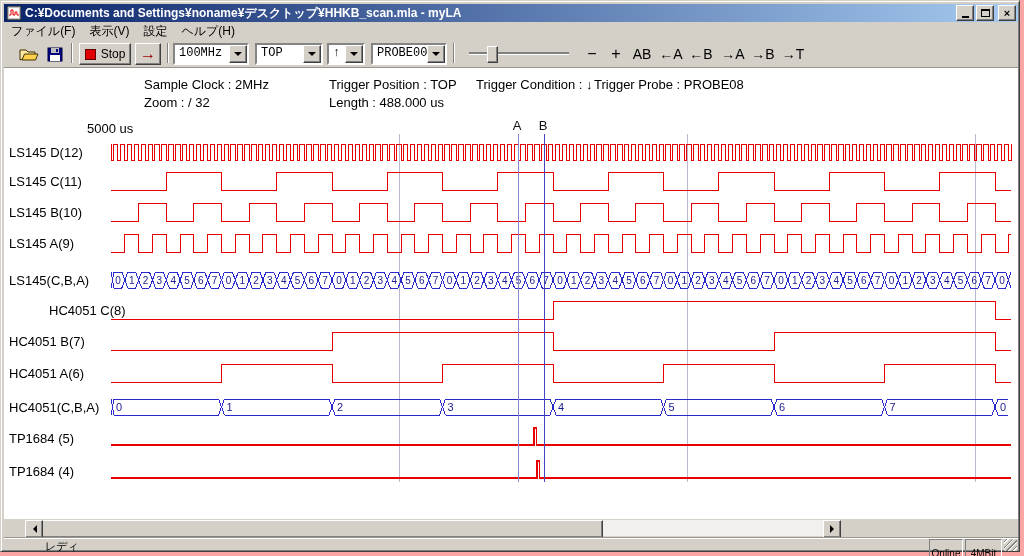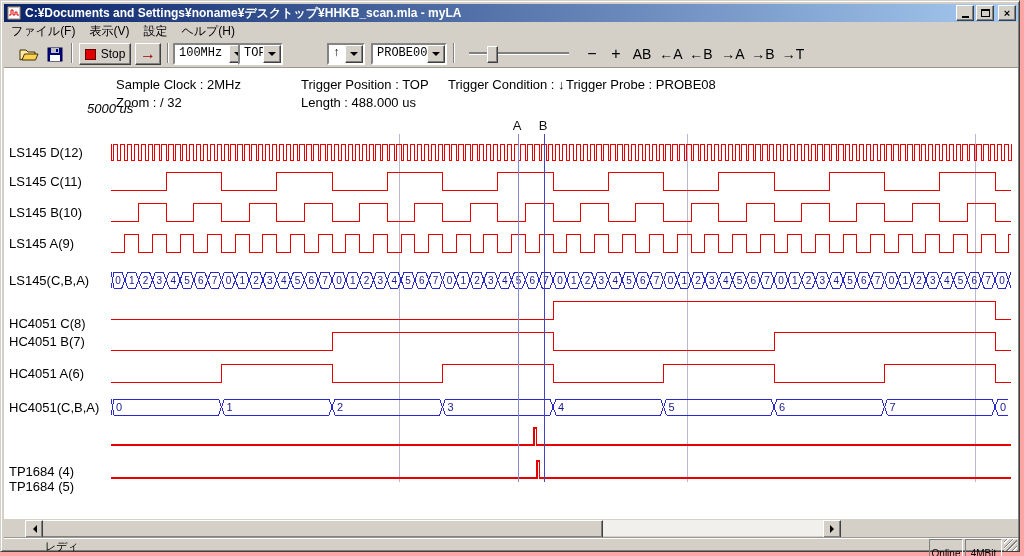--- a/index.html
+++ b/index.html
@@ -33,22 +33,22 @@
   .combo-value{flex:1;font-size:12px;padding:1px 0 0 4px;white-space:nowrap;overflow:hidden;font-family:Liberation Mono, monospace;}
   .combo-btn{width:16px;background:#d4d0c8;border:1px solid;border-color:#fff #404040 #404040 #fff;
     box-shadow:inset -1px -1px 0 #808080;display:flex;align-items:center;justify-content:center;}
   .caret-down{width:0;height:0;border:4px solid transparent;border-top:4px solid #000;margin-top:4px;}
   .slider{}
   .slider-track{position:absolute;left:6px;top:9px;width:100px;height:2px;background:#808080;box-shadow:0 1px 0 #fff;}
   .slider-thumb{position:absolute;left:24px;top:3px;width:9px;height:15px;background:#d4d0c8;
     border:1px solid;border-color:#fff #404040 #404040 #fff;box-shadow:inset -1px -1px 0 #808080;}
   
   .client{position:absolute;left:3px;top:67px;width:1014px;height:451px;background:#ffffff;}
-  .info-text{position:absolute;font-size:13px;color:#000;white-space:nowrap;z-index:5;}
-  .time-label{position:absolute;left:86px;top:100px;font-size:13px;color:#000;z-index:5;font-style:italic;}
+  .info-text{position:absolute;font-size:13px;color:#000;white-space:nowrap;z-index:5;margin-left:28px;}
+  .time-label{position:absolute;left:86px;top:120px;font-size:13px;color:#000;z-index:5;}
   .ch-label{position:absolute;left:8px;font-size:13px;color:#000;white-space:nowrap;z-index:5;}
   .marker{position:absolute;top:133px;height:348px;width:1px;z-index:4;}
   .marker-label{position:absolute;top:117px;width:16px;text-align:center;font-size:13px;color:#101010;z-index:5;}
   #wfsvg{position:absolute;left:0;top:0;z-index:3;pointer-events:none;}
   
   .sb-track{position:absolute;left:40px;top:519px;width:782px;height:16px;background:#f2f0ec;}
   .sb-thumb{position:absolute;left:40px;top:519px;width:560px;height:16px;background:#d4d0c8;
     border:1px solid;border-color:#fff #404040 #404040 #fff;box-shadow:inset -1px -1px 0 #808080;}
   .sb-btn{position:absolute;top:519px;width:16px;height:16px;background:#d4d0c8;
     border:1px solid;border-color:#fff #404040 #404040 #fff;box-shadow:inset -1px -1px 0 #808080;
@@ -117,21 +117,21 @@
       <div class="tb tb-raised" style="left:131px;width:26px">
         <span class="run-arrow">→</span>
       </div>
       <div class="tb tb-sep" style="left:163px"></div>
       <div class="tb combo" style="left:169px;width:76px">
         <span class="combo-value">100MHz</span>
         <span class="combo-btn">
             <span class="caret-down"></span>
           </span>
       </div>
-      <div class="tb combo" style="left:234px;width:45px">
+      <div class="tb combo" style="left:251px;width:68px">
         <span class="combo-value">TOP</span>
         <span class="combo-btn">
             <span class="caret-down"></span>
           </span>
       </div>
       <div class="tb combo" style="left:323px;width:38px">
         <span class="combo-value">↑</span>
         <span class="combo-btn">
             <span class="caret-down"></span>
           </span>
@@ -261,25 +261,25 @@
     <div class="marker" id="marker-a" style="left: 517px; background: rgb(136, 136, 204); top: 133px; height: 348px;"></div>
     <div class="marker" id="marker-b" style="left: 543px; background: rgb(68, 68, 192); top: 133px; height: 348px;"></div>
     <div class="marker-label" id="marker-a-label" style="left: 508px;">A</div>
     <div class="marker-label" id="marker-b-label" style="left: 534px;">B</div>
 
     <div class="ch-label" style="top: 144px;">LS145 D(12)</div>
     <div class="ch-label" style="top: 173px;">LS145 C(11)</div>
     <div class="ch-label" style="top: 204px; text-align: right;">LS145 B(10)</div>
     <div class="ch-label" style="top: 235px;">LS145 A(9)</div>
     <div class="ch-label" style="top: 272px; text-align: right;">LS145(C,B,A)</div>
-    <div class="ch-label" style="top: 315px;">HC4051 C(8)</div>
+    <div class="ch-label" style="top: 302px; margin-left: 40px;">HC4051 C(8)</div>
     <div class="ch-label" style="top: 333px;">HC4051 B(7)</div>
     <div class="ch-label" style="top: 365px;">HC4051 A(6)</div>
     <div class="ch-label" style="top: 399px;">HC4051(C,B,A)</div>
-    <div class="ch-label" style="top: 430px; margin-top: 48px;">TP1684 (5)</div>
+    <div class="ch-label" style="top: 430px;">TP1684 (5)</div>
     <div class="ch-label" style="top: 463px;">TP1684 (4)</div>
 
     <div class="sb-track"></div>
     <div class="sb-thumb"></div>
     <div class="sb-btn" style="left:24px">
         <span class="tri-left"></span>
       </div>
     <div class="sb-btn" style="left:822px">
         <span class="tri-right"></span>
       </div>

